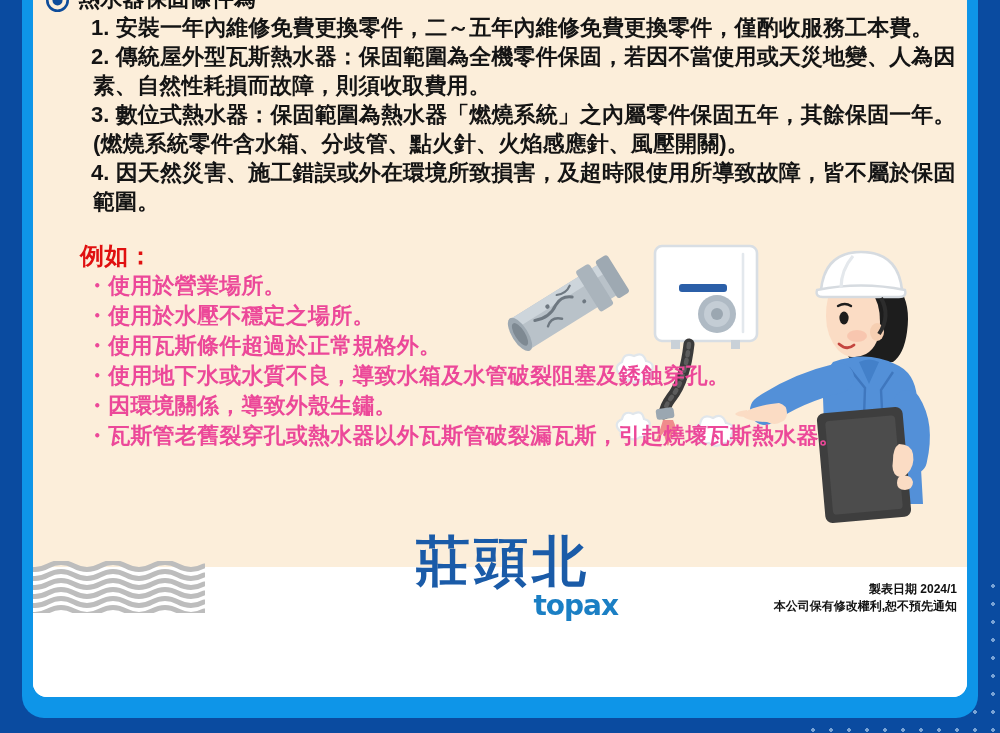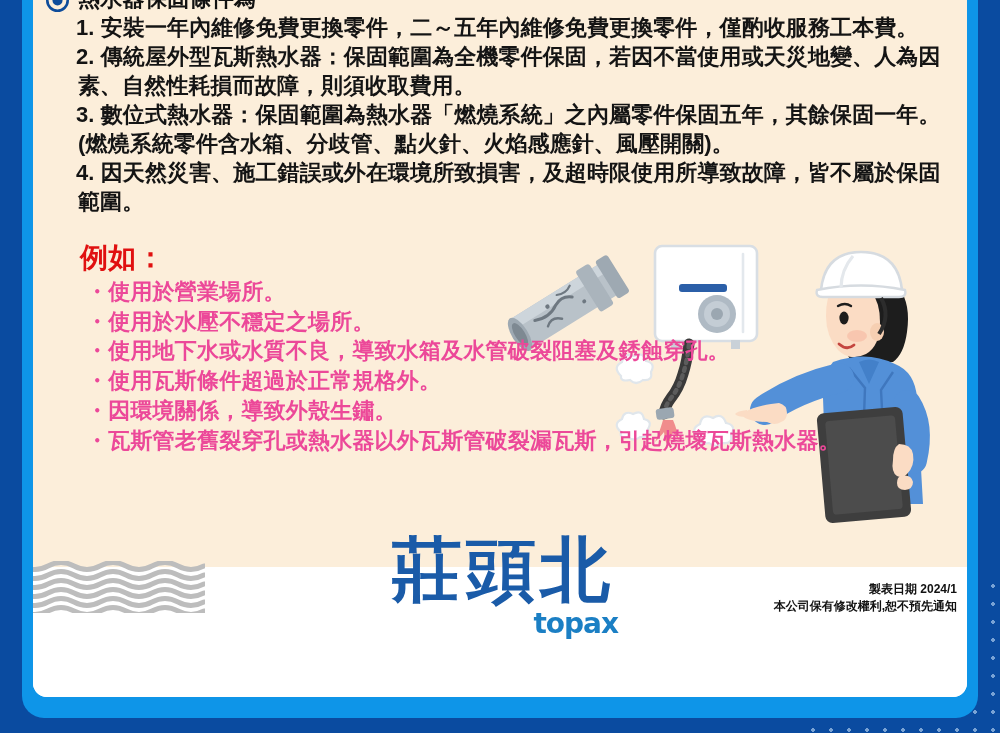--- a/index.html
+++ b/index.html
@@ -97,40 +97,40 @@
     margin-top: 3px;
   }
   .heading-text {
     font-size: 22px;
     font-weight: bold;
     color: #111111;
     line-height: 1.15;
     letter-spacing: 0.3px;
   }
   .clauses {
-    padding-left: 45px;
+    padding-left: 60px;
     padding-right: 8px;
     margin-top: 1px;
   }
   .clause {
     font-size: 22px;
     font-weight: bold;
     color: #141414;
     line-height: 1.32;
     letter-spacing: 0.1px;
     text-indent: -2px;
   }
   .examples {
     padding-left: 47px;
     margin-top: 24px;
     position: relative;
     z-index: 3;
   }
   .examples-title {
-    font-size: 28px;
+    font-size: 24px;
     font-weight: bold;
     color: #E01010;
     line-height: 1.3;
     letter-spacing: 0.3px;
   }
   .example-item {
     font-size: 22px;
     font-weight: bold;
     color: #ec4899;
     line-height: 1.36;
@@ -161,21 +161,21 @@
   #logo {
     position: absolute;
     left: 355px;
     top: -35px;
     width: 230px;
     height: 125px;
     text-align: center;
   }
   #logo-cn {
     font-family: Liberation Sans, sans-serif;
-    font-size: 70px;
+    font-size: 54px;
     font-weight: bold;
     color: #1A5BA8;
     letter-spacing: 4px;
     line-height: 1.1;
   }
   #logo-en {
     margin-top: -2px;
     font-size: 28px;
     font-weight: bold;
     color: #1B7FC4;
@@ -310,22 +310,22 @@
         <div class="clause">1. 安裝一年內維修免費更換零件，二～五年內維修免費更換零件，僅酌收服務工本費。</div>
         <div class="clause">2. 傳統屋外型瓦斯熱水器：保固範圍為全機零件保固，若因不當使用或天災地變、人為因素、自然性耗損而故障，則須收取費用。</div>
         <div class="clause">3. 數位式熱水器：保固範圍為熱水器「燃燒系統」之內屬零件保固五年，其餘保固一年。(燃燒系統零件含水箱、分歧管、點火針、火焰感應針、風壓開關)。</div>
         <div class="clause">4. 因天然災害、施工錯誤或外在環境所致損害，及超時限使用所導致故障，皆不屬於保固範圍。</div>
       </div>
 
       <div class="examples">
         <div class="examples-title">例如：</div>
         <div class="example-item">・使用於營業場所。</div>
         <div class="example-item">・使用於水壓不穩定之場所。</div>
+        <div class="example-item">・使用瓦斯條件超過於正常規格外。</div>
         <div class="example-item">・使用地下水或水質不良，導致水箱及水管破裂阻塞及銹蝕穿孔。</div>
-        <div class="example-item">・使用瓦斯條件超過於正常規格外。</div>
         <div class="example-item">・因環境關係，導致外殼生鏽。</div>
         <div class="example-item">・瓦斯管老舊裂穿孔或熱水器以外瓦斯管破裂漏瓦斯，引起燒壞瓦斯熱水器。</div>
       </div>
     </div>
 
     <div id="footer">
       <div id="logo">
         <div id="logo-cn">莊頭北</div>
         <div id="logo-en">topax</div>
       </div>

